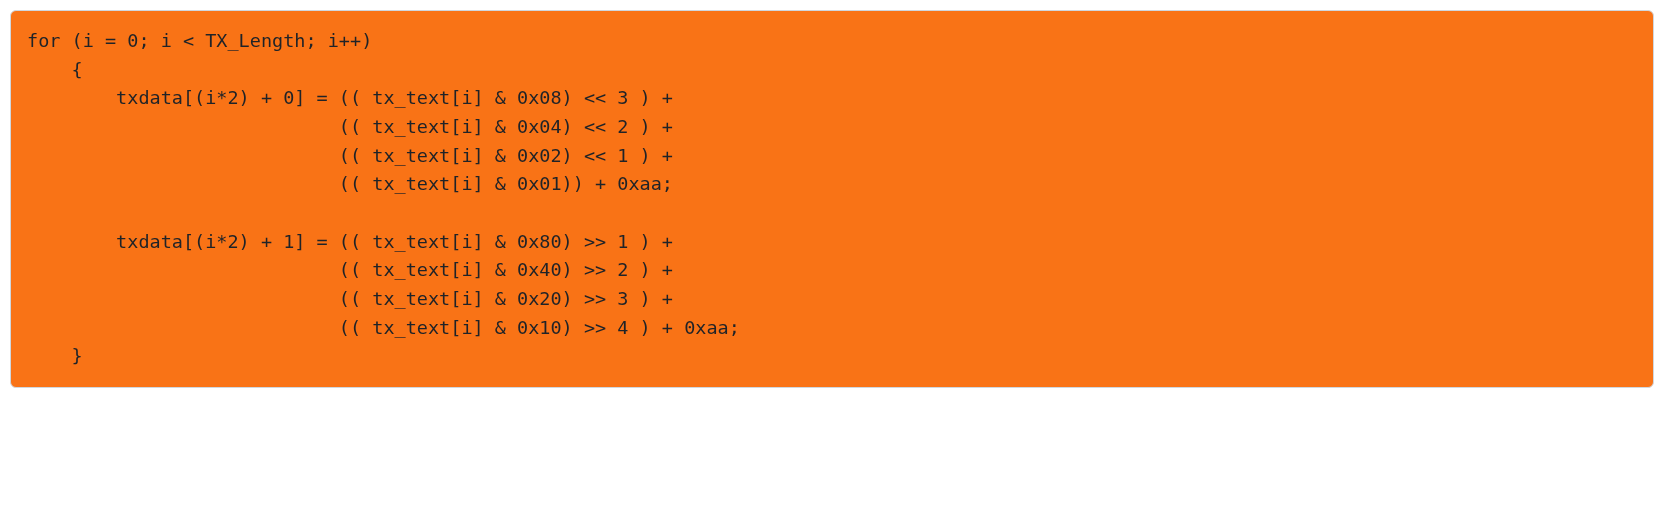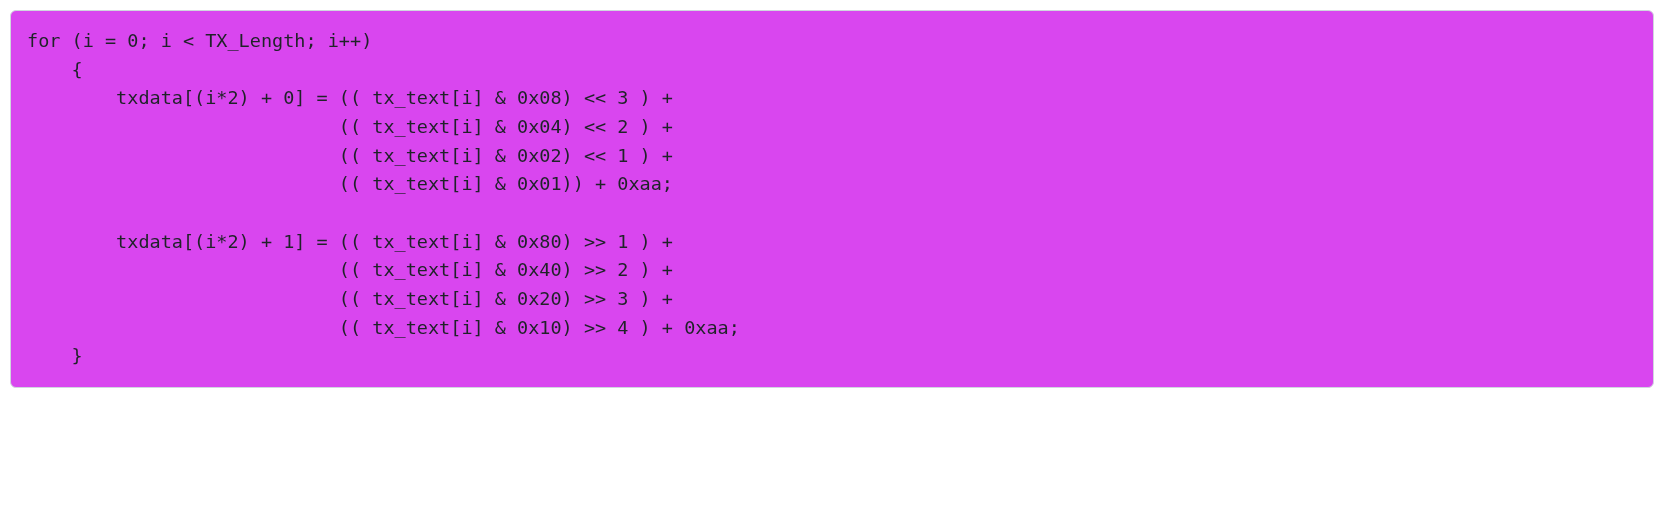--- a/index.html
+++ b/index.html
@@ -6,21 +6,21 @@
       margin: 0;
       padding: 0;
       box-sizing: border-box;
     }
     body {
       background: #ffffff;
       padding: 10px;
       font-family: "SFMono-Regular", Consolas, "Liberation Mono", Menlo, monospace;
     }
     .code-block {
-      background: #d946ef;
+      background: #f97316;
       border: 1px solid #d0d7de;
       border-radius: 6px;
       padding: 16px;
       font-size: 18.5px;
       line-height: 1.55;
       color: #1f2328;
       white-space: pre;
       overflow-x: auto;
     }
   </style>

